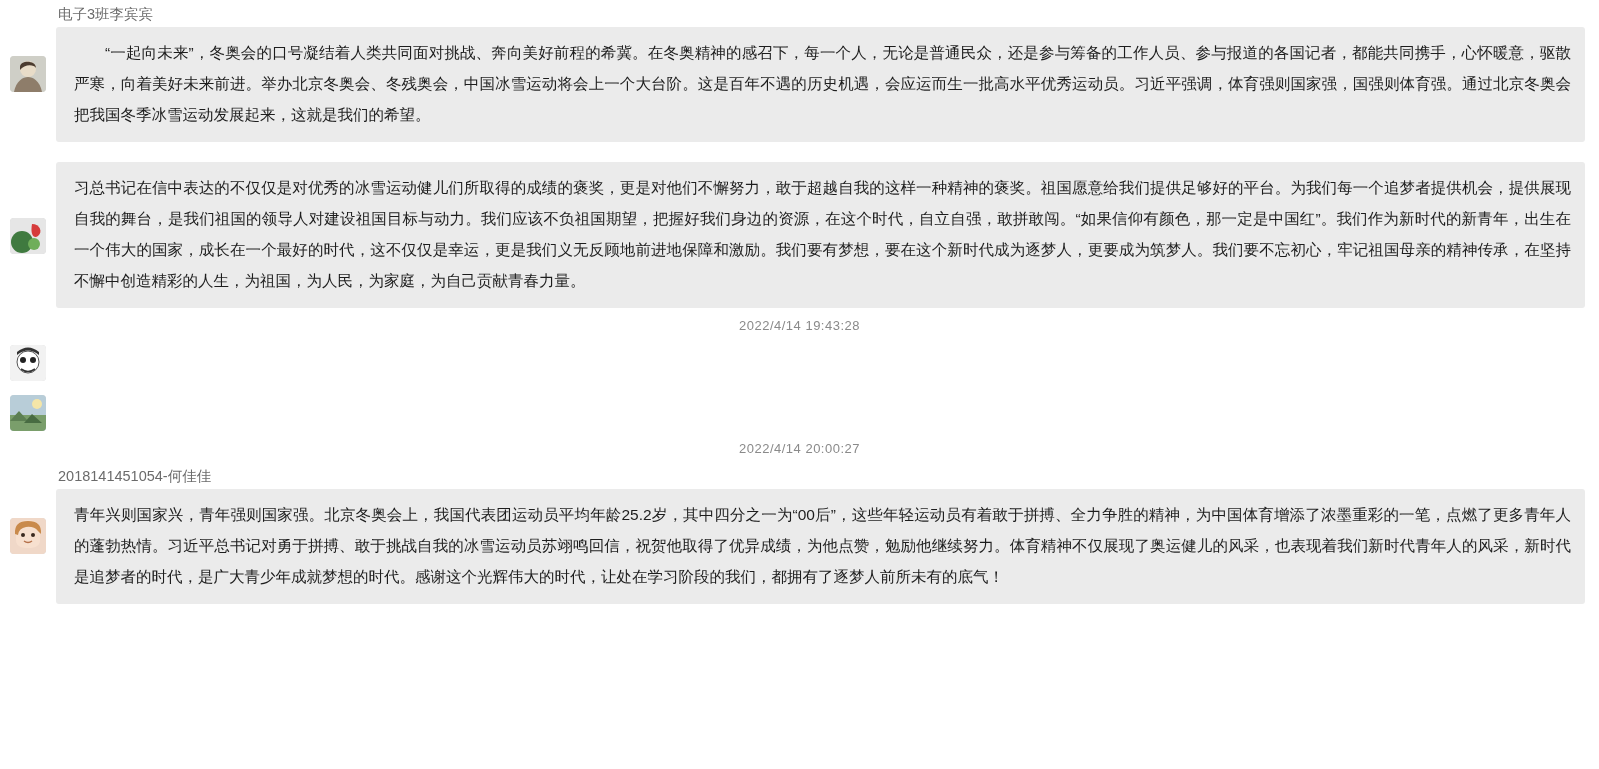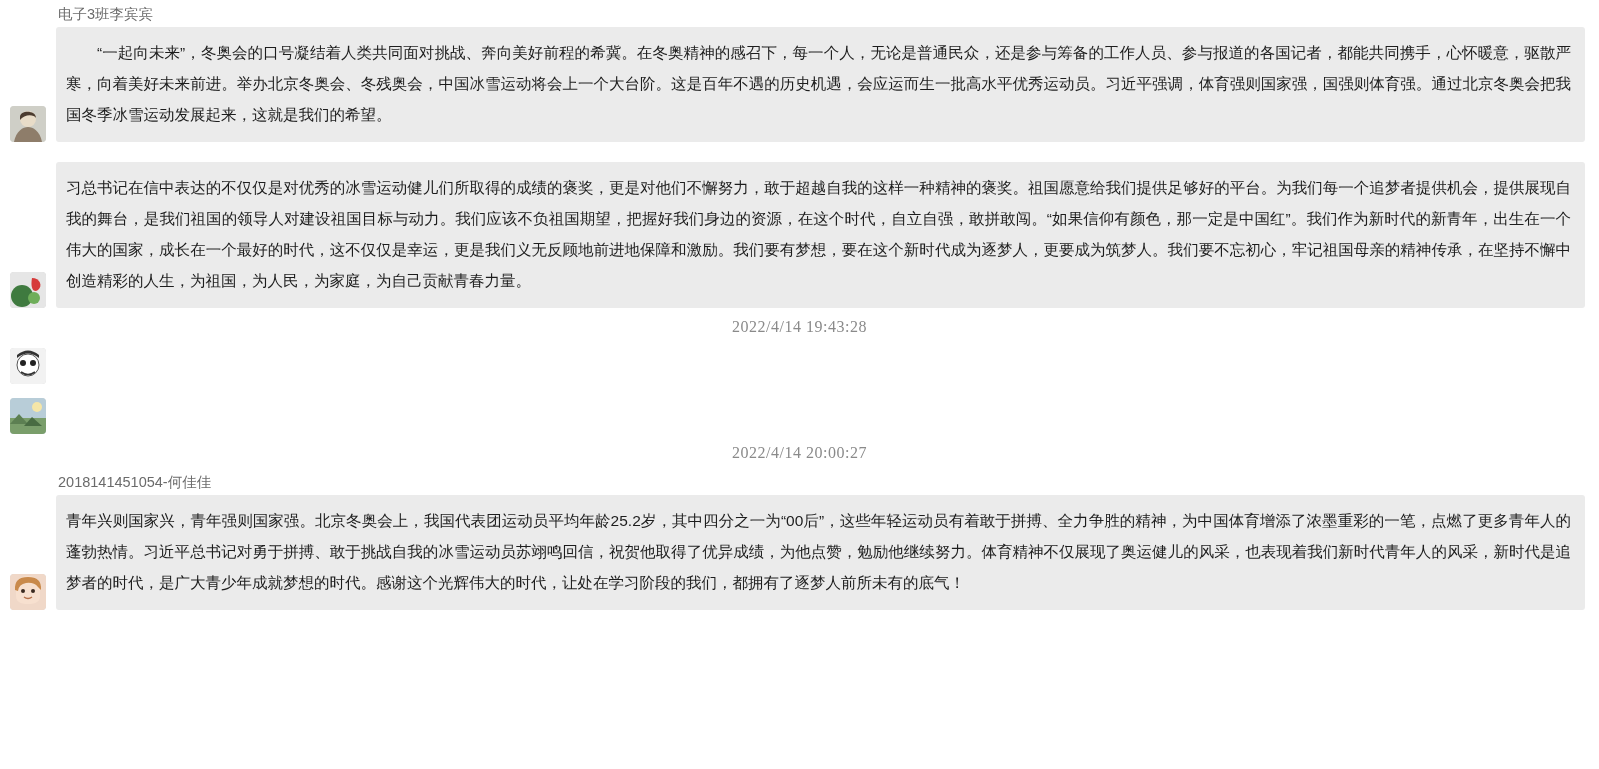--- a/index.html
+++ b/index.html
@@ -15,28 +15,27 @@
     color: #222;
   }
   .chat {
     width: 1599px;
     padding: 0;
     box-sizing: border-box;
   }
   .timestamp {
     text-align: center;
     color: #8a8a8a;
-    font-size: 16px;
+    font-size: 13px;
     padding: 8px 0 6px 0;
     letter-spacing: 0.5px;
-    font-family: Liberation Serif, serif;
   }
   .msg {
     display: flex;
-    align-items: flex-end;
+    align-items: center;
     padding: 4px 0 2px 0;
   }
   .avatar {
     width: 36px;
     height: 36px;
     border-radius: 4px;
     margin-left: 10px;
     margin-top: 2px;
     flex: 0 0 36px;
     overflow: hidden;
@@ -53,21 +52,21 @@
   .sender {
     font-size: 14.5px;
     color: #6b6b6b;
     line-height: 20px;
     margin-bottom: 3px;
     padding-left: 2px;
   }
   .bubble {
     background: #ebebeb;
     border-radius: 3px;
-    padding: 10px 14px 12px 10px;
+    padding: 10px 14px 12px 18px;
     font-size: 15.5px;
     line-height: 31px;
     color: #1d1d1d;
     text-align: justify;
     text-justify: inter-ideograph;
     word-break: break-all;
   }
   .bubble.indent-first {
     text-indent: 2em;
   }

